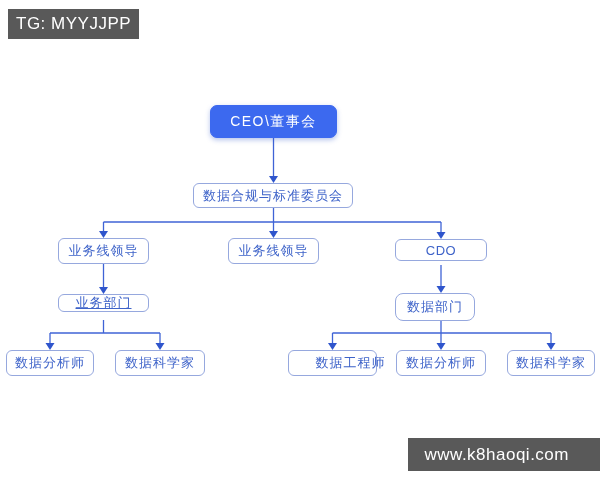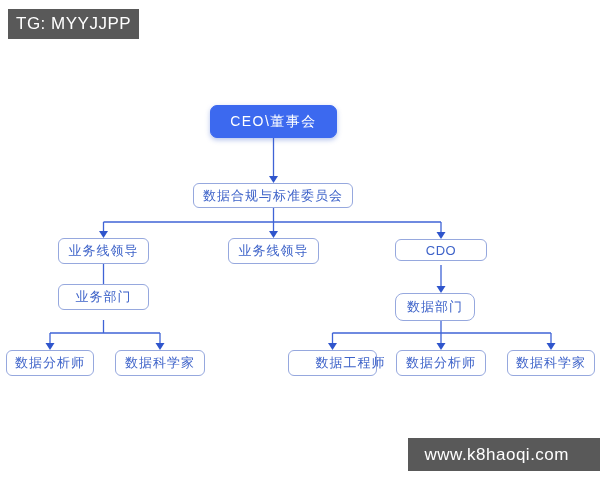--- a/index.html
+++ b/index.html
@@ -95,21 +95,21 @@
   <div class="node" style="left:193px; top:183px; width:160px; height:25px;">数据合规与标准委员会</div>
 
   <div class="node root" style="left:210px; top:105px; width:127px; height:33px;">CEO\董事会</div>
 
   <div class="node" style="left:58px; top:238px; width:91px; height:26px;">业务线领导</div>
 
   <div class="node" style="left:228px; top:238px; width:91px; height:26px;">业务线领导</div>
 
   <div class="node" style="left:395px; top:239px; width:92px; height:22px; letter-spacing:0.5px;">CDO</div>
 
-  <div class="node" style="left:58px; top:284px; width:91px; height:26px;">业务部门</div>
+  <div class="node" style="left:58px; top:294px; width:91px; height:18px;text-decoration:underline;">业务部门</div>
 
   <div class="node" style="left:395px; top:293px; width:80px; height:28px;border-radius:8px;">数据部门</div>
 
   <div class="node" style="left:6px; top:350px; width:88px; height:26px;">数据分析师</div>
 
   <div class="node" style="left:115px; top:350px; width:90px; height:26px;">数据科学家</div>
 
   <div class="node" style="left:288px; top:350px; width:89px; height:26px;padding-left:36px;">数据工程师</div>
 
   <div class="node" style="left:396px; top:350px; width:90px; height:26px;">数据分析师</div>

